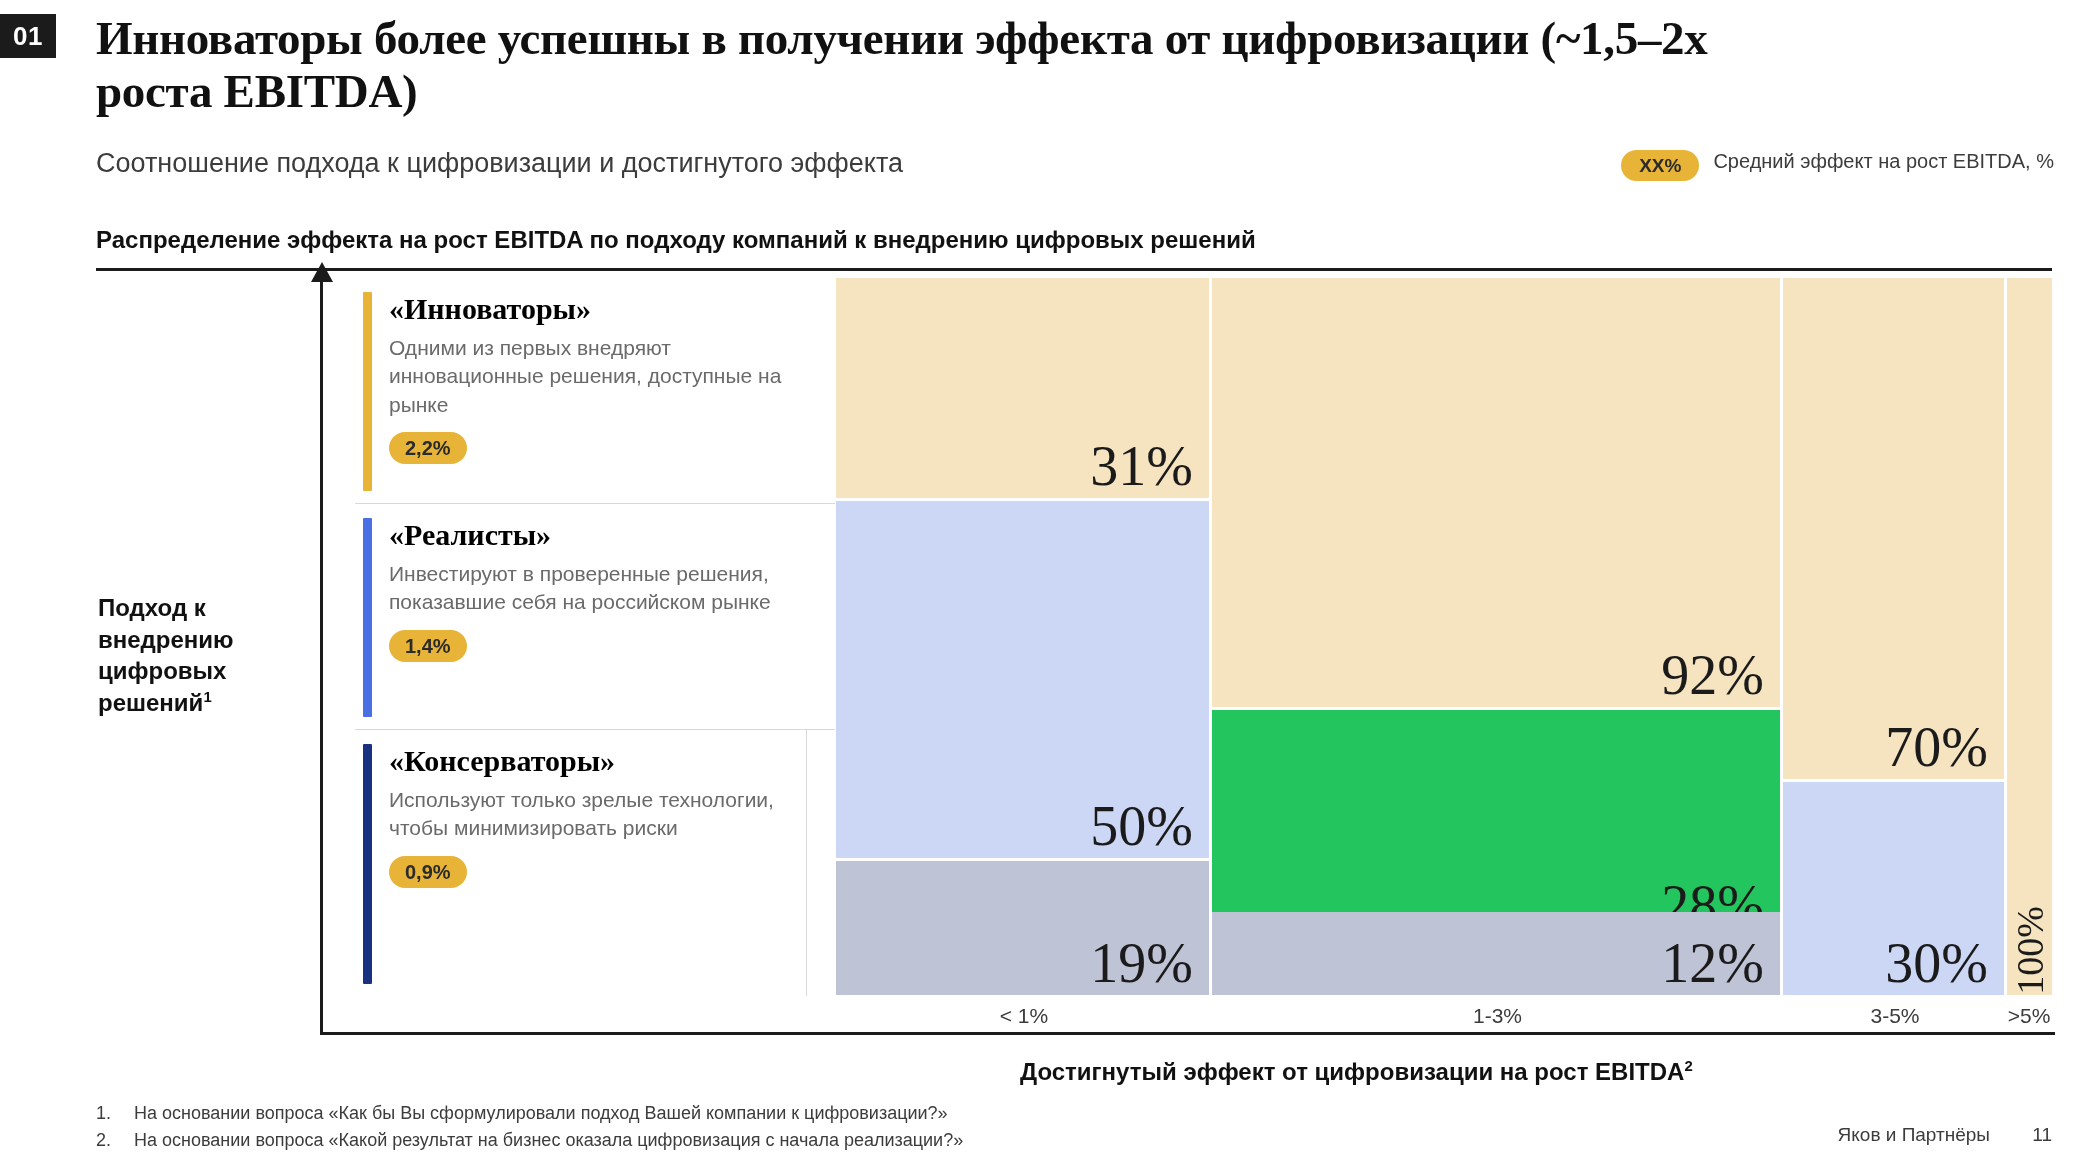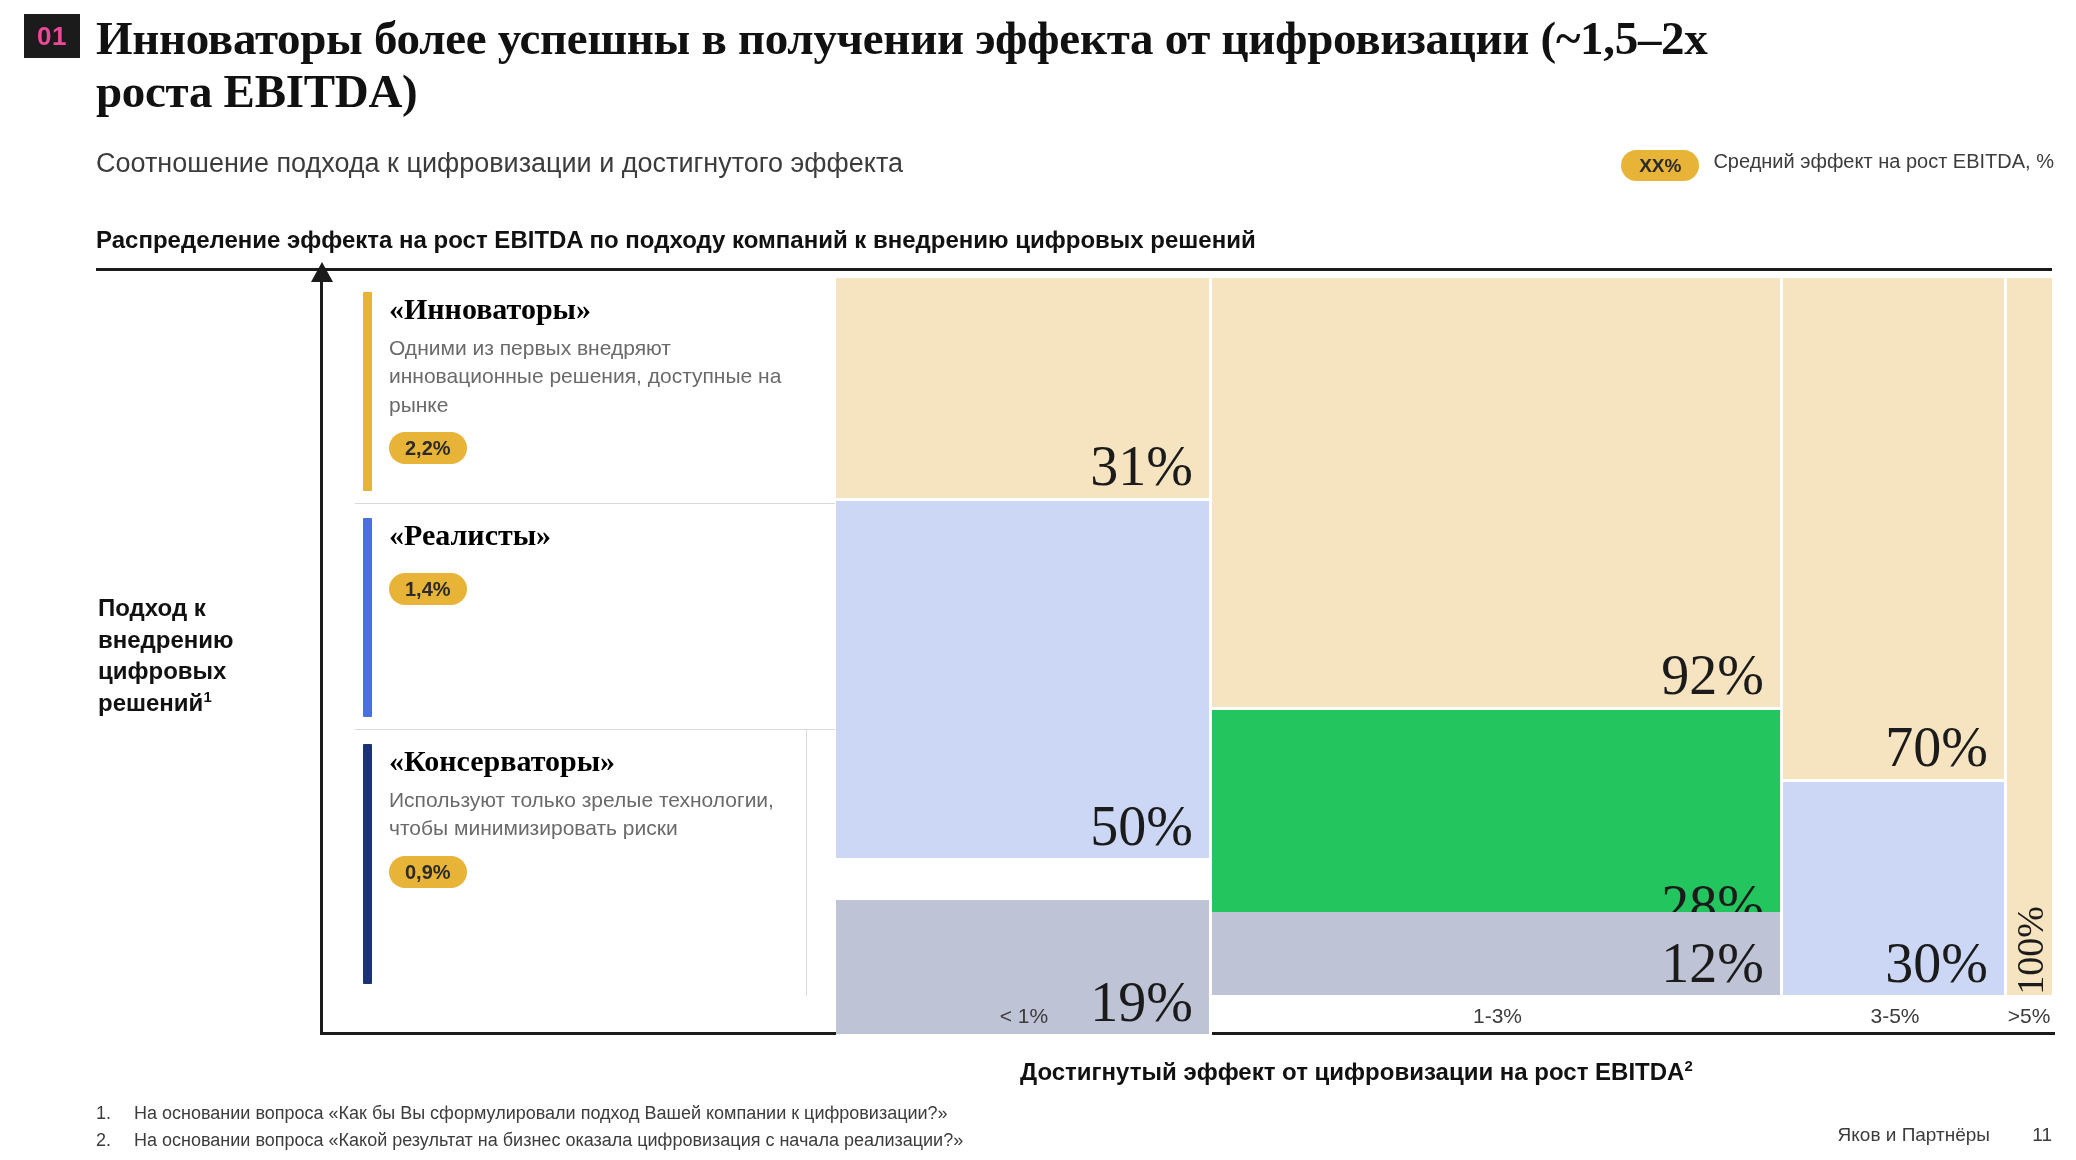--- a/index.html
+++ b/index.html
@@ -12,26 +12,26 @@
     height: 1160px;
     font-family: "Liberation Sans", sans-serif;
     color: #1a1a1a;
     position: relative;
     overflow: hidden;
   }
 
   
   .slide-number-badge {
     position: absolute;
-    left: 24px;
+    left: 0;
     top: 14px;
     width: 56px;
     height: 44px;
     background: #1b1b1b;
-    color: #ec4899;
+    color: #ffffff;
     font-weight: bold;
     font-size: 26px;
     display: flex;
     align-items: center;
     justify-content: center;
     letter-spacing: 0.5px;
   }
   .title {
     position: absolute;
     left: 96px;
@@ -289,20 +289,21 @@
   <div class="card" style="height:226px;">
     <div class="bar" style="background:#e8b437;"></div>
     <div class="card-title">«Инноваторы»</div>
     <div class="card-desc">Одними из первых внедряют инновационные решения, доступные на рынке</div>
     <div class="card-pill">2,2%</div>
   </div>
 
   <div class="card" style="height:226px;">
     <div class="bar" style="background:#4a6fe3;"></div>
     <div class="card-title">«Реалисты»</div>
+    <div class="card-desc">Инвестируют в проверенные решения, показавшие себя на российском рынке</div>
     <div class="card-pill">1,4%</div>
   </div>
 
   <div class="card last" style="height:266px;">
     <div class="bar" style="background:#1a3180;"></div>
     <div class="card-title">«Консерваторы»</div>
     <div class="card-desc">Используют только зрелые технологии, чтобы минимизировать риски</div>
     <div class="card-pill">0,9%</div>
   </div>
 
@@ -310,21 +311,21 @@
 
 <div class="mosaic">
 
   <div class="col" style="left:0px; width:376px;">
     <div class="seg" style="top:0px; height:223px; background:#f6e4c0;">
       <span>31%</span>
     </div>
     <div class="seg" style="top:223px; height:360px; background:#ccd7f5;">
       <span>50%</span>
     </div>
-    <div class="seg" style="top:583px; height:137px; background:#bfc3d6;margin-top:39px;">
+    <div class="seg" style="top:583px; height:137px; background:#bfc3d6;">
       <span>19%</span>
     </div>
     <div class="xlab" style="left:0; width:376px;">&lt; 1%</div>
   </div>
 
   <div class="col" style="left:376px; width:571px;">
     <div class="seg" style="top:0px; height:432px; background:#f6e4c0;">
       <span>92%</span>
     </div>
     <div class="seg" style="top:432px; height:230px; background:#22c55e;">

